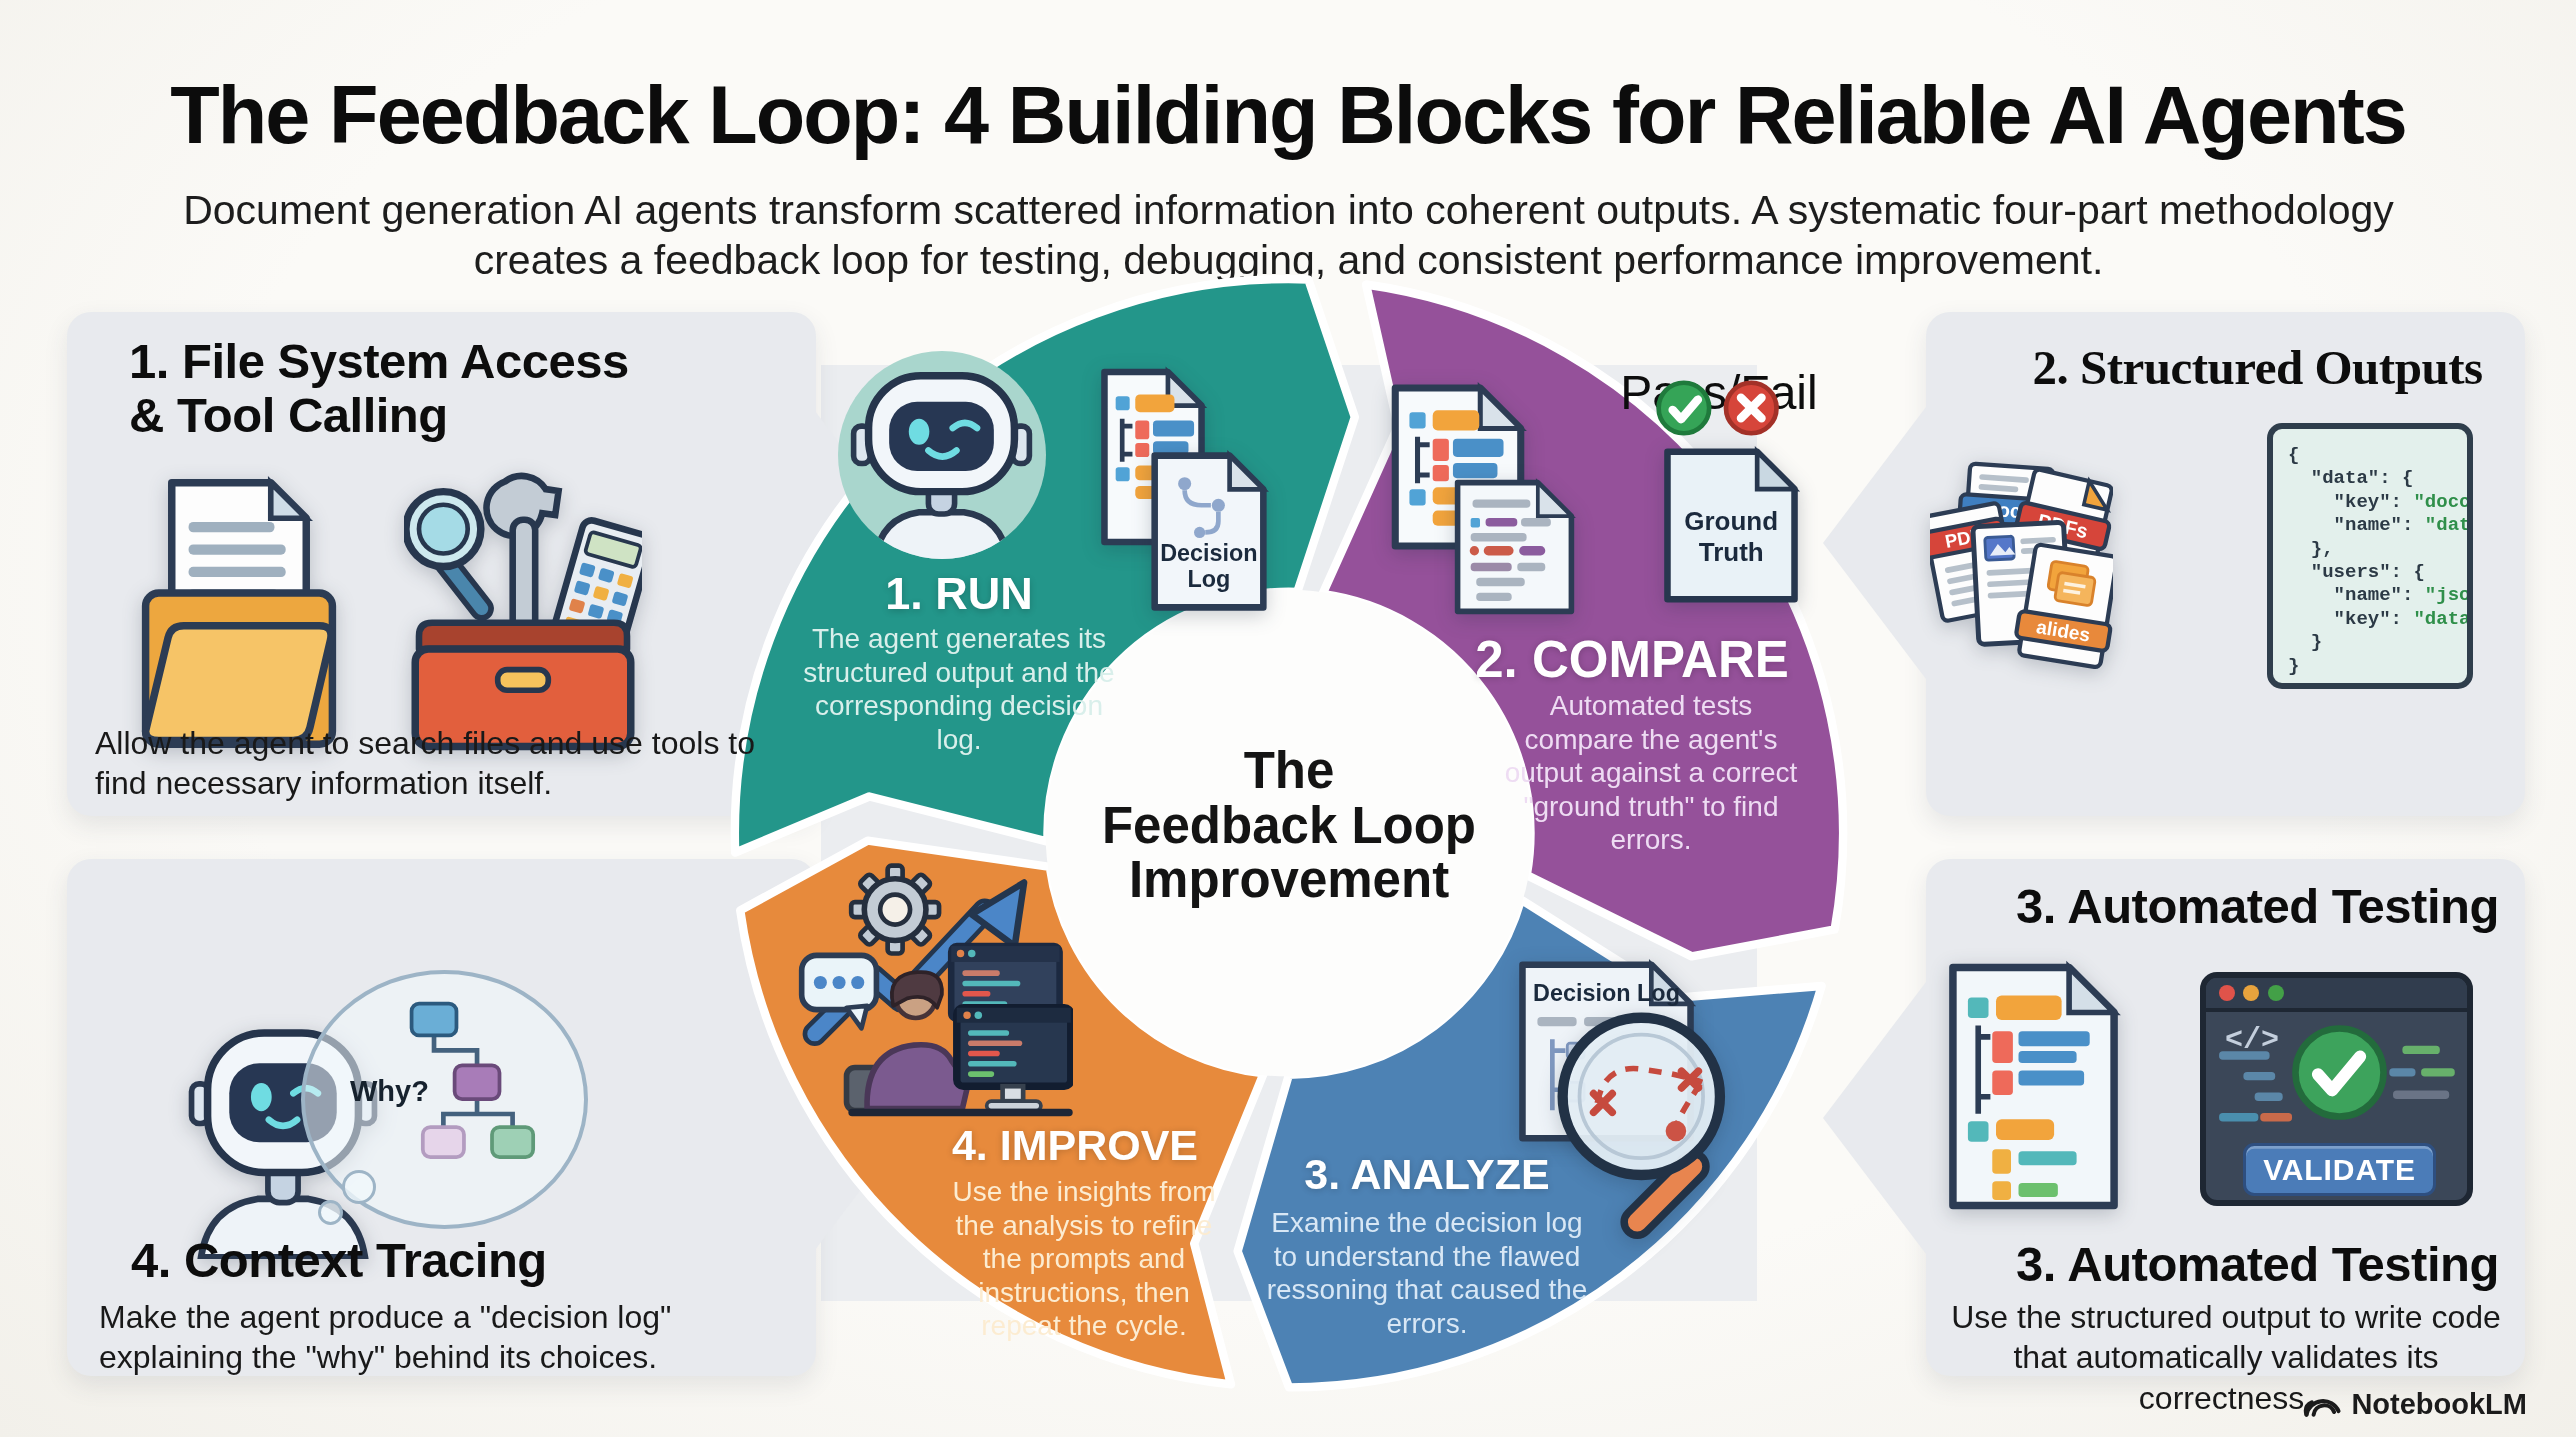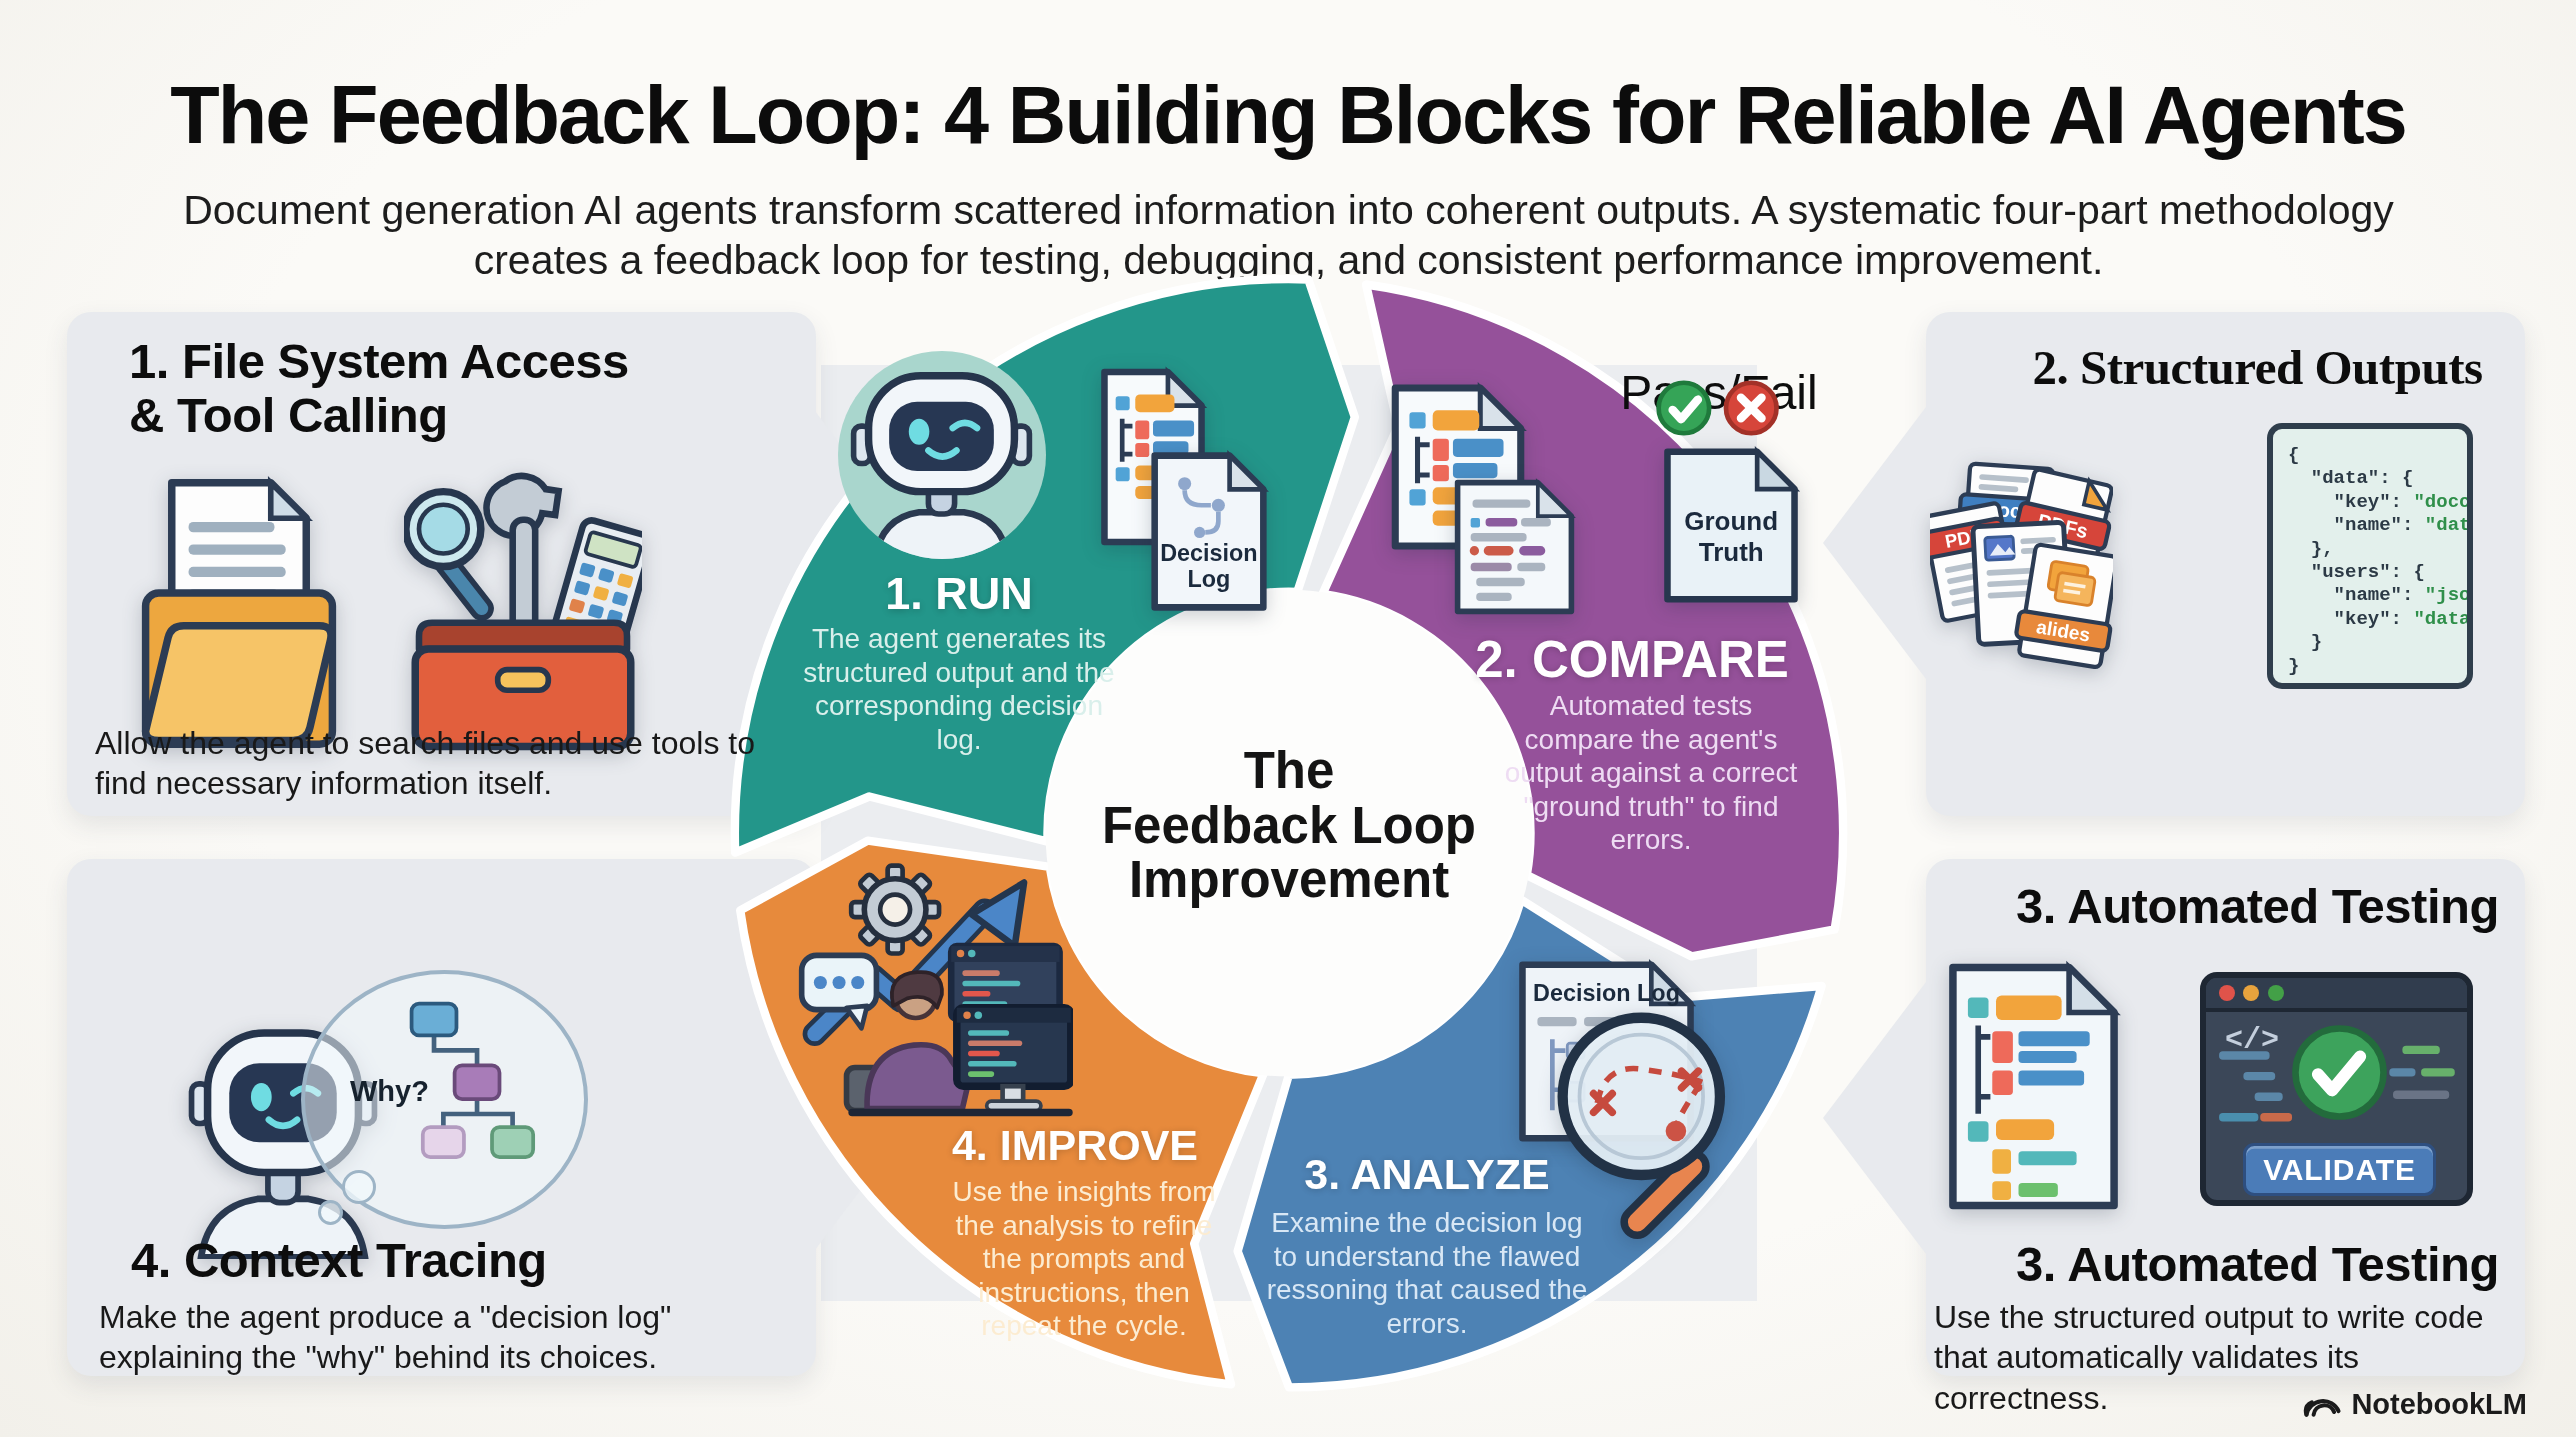--- a/index.html
+++ b/index.html
@@ -111,21 +111,21 @@
   
   .panel-h{font-weight:bold;color:#0d0d0d;font-size:49px;line-height:1.1;letter-spacing:-0.5px;margin-left:32px;}
   #h-fs{left:97px;top:335px;width:543px;}
   #h-so{left:1926px;top:341px;width:599px;text-align:center;font-family:Liberation Serif, serif;}
   #h-at{left:1926px;top:880px;width:599px;text-align:center;}
   #h-at2{left:1926px;top:1238px;width:599px;text-align:center;}
   #h-ct{left:99px;top:1234px;width:655px;}
   .panel-p{font-size:32px;line-height:1.26;color:#191919;font-weight:500;}
   #p-fs{left:95px;top:723px;width:661px;}
   #p-so{left:1943px;top:725px;width:565px;text-align:center;}
-  #p-at{left:1934px;top:1297px;width:584px;text-align:left;}
+  #p-at{left:1934px;top:1297px;width:584px;text-align:center;}
   #p-ct{left:99px;top:1297px;width:683px;}
 
   
   #footer{left:2293px;top:1387px;width:234px;display:flex;align-items:center;justify-content:flex-end;
           gap:8.4px;font-size:29px;font-weight:bold;color:#1b1b1b;}
 
   svg text{font-family:"Liberation Sans",sans-serif;}
 </style>
 </head>
 <body>

